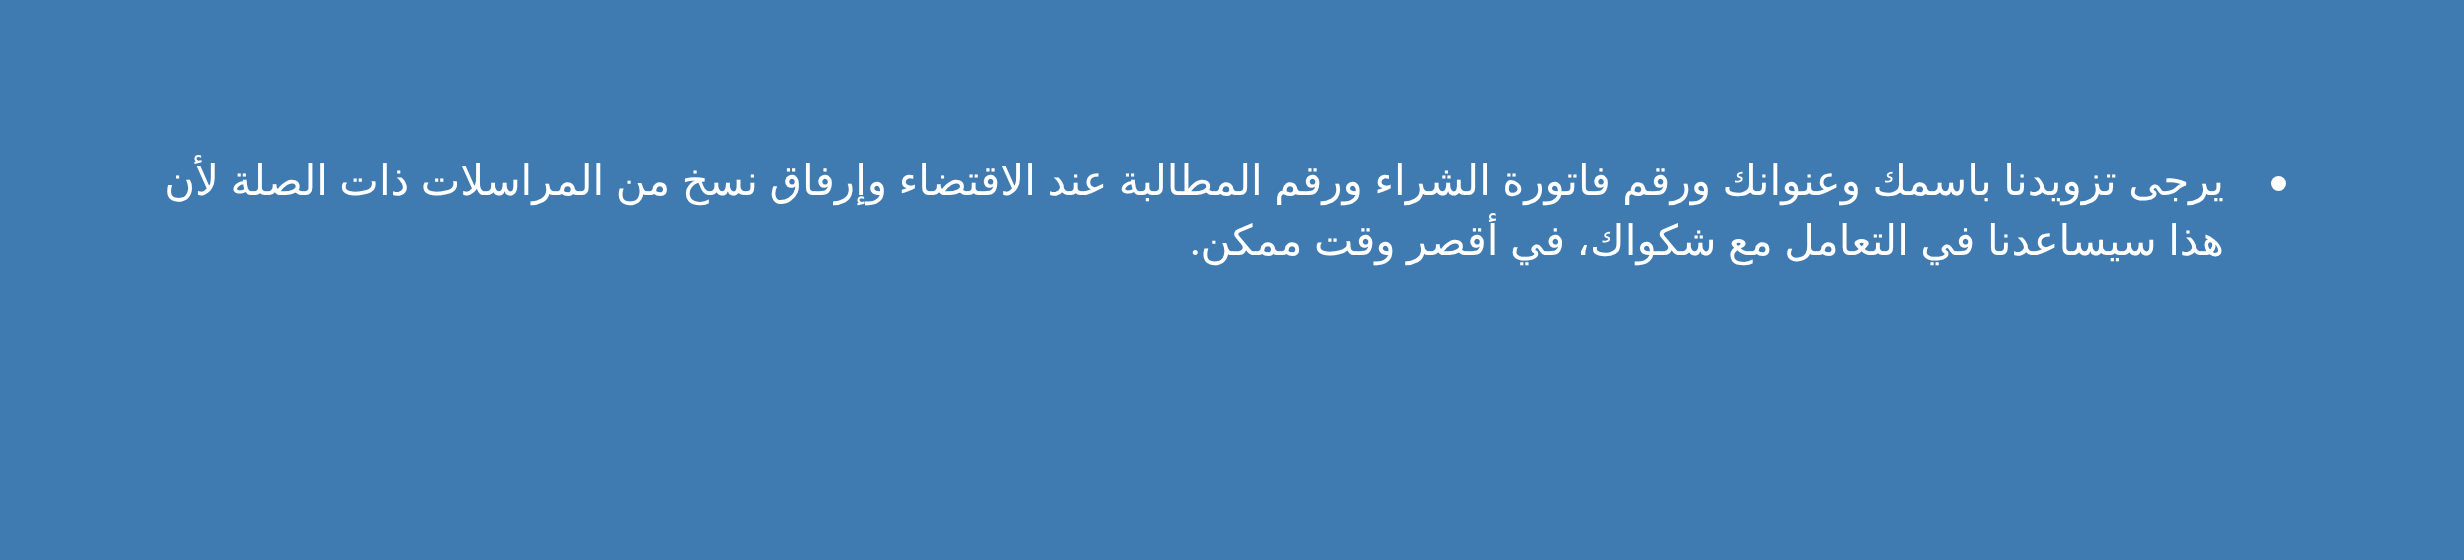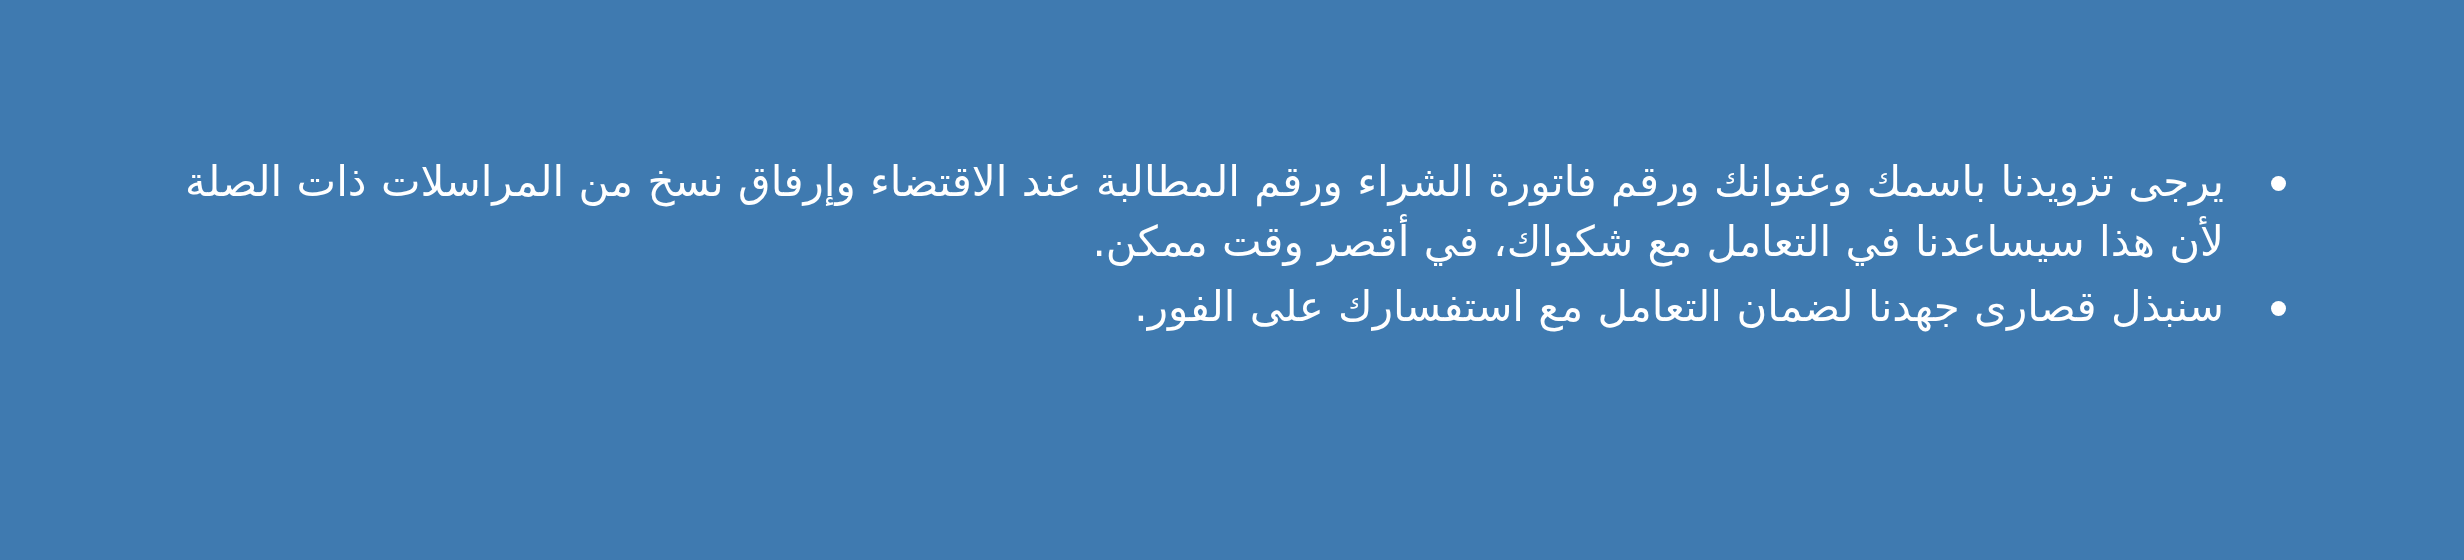--- a/index.html
+++ b/index.html
@@ -60,34 +60,31 @@
     top: 24px;
     right: 4px;
     width: 15px;
     height: 15px;
     border-radius: 50%;
     background: #ffffff;
   }
 
   .bullet-text {
     display: block;
+    font-family: Liberation Serif, serif;
   }
 </style>
 </head>
 <body>
 
 <div class="slide">
 
   <ul class="bullet-list">
 
     <li class="bullet-item">
       <span class="bullet-marker"></span>
       <span class="bullet-text">يرجى تزويدنا باسمك وعنوانك ورقم فاتورة الشراء ورقم المطالبة عند الاقتضاء وإرفاق نسخ من المراسلات ذات الصلة لأن هذا سيساعدنا في التعامل مع شكواك، في أقصر وقت ممكن.</span>
     </li>
 
-    <li class="bullet-item">
-      <span class="bullet-marker"></span>
-      <span class="bullet-text">سنبذل قصارى جهدنا لضمان التعامل مع استفسارك على الفور.</span>
-    </li>
 
   </ul>
 
 </div>
 
 </body></html>

